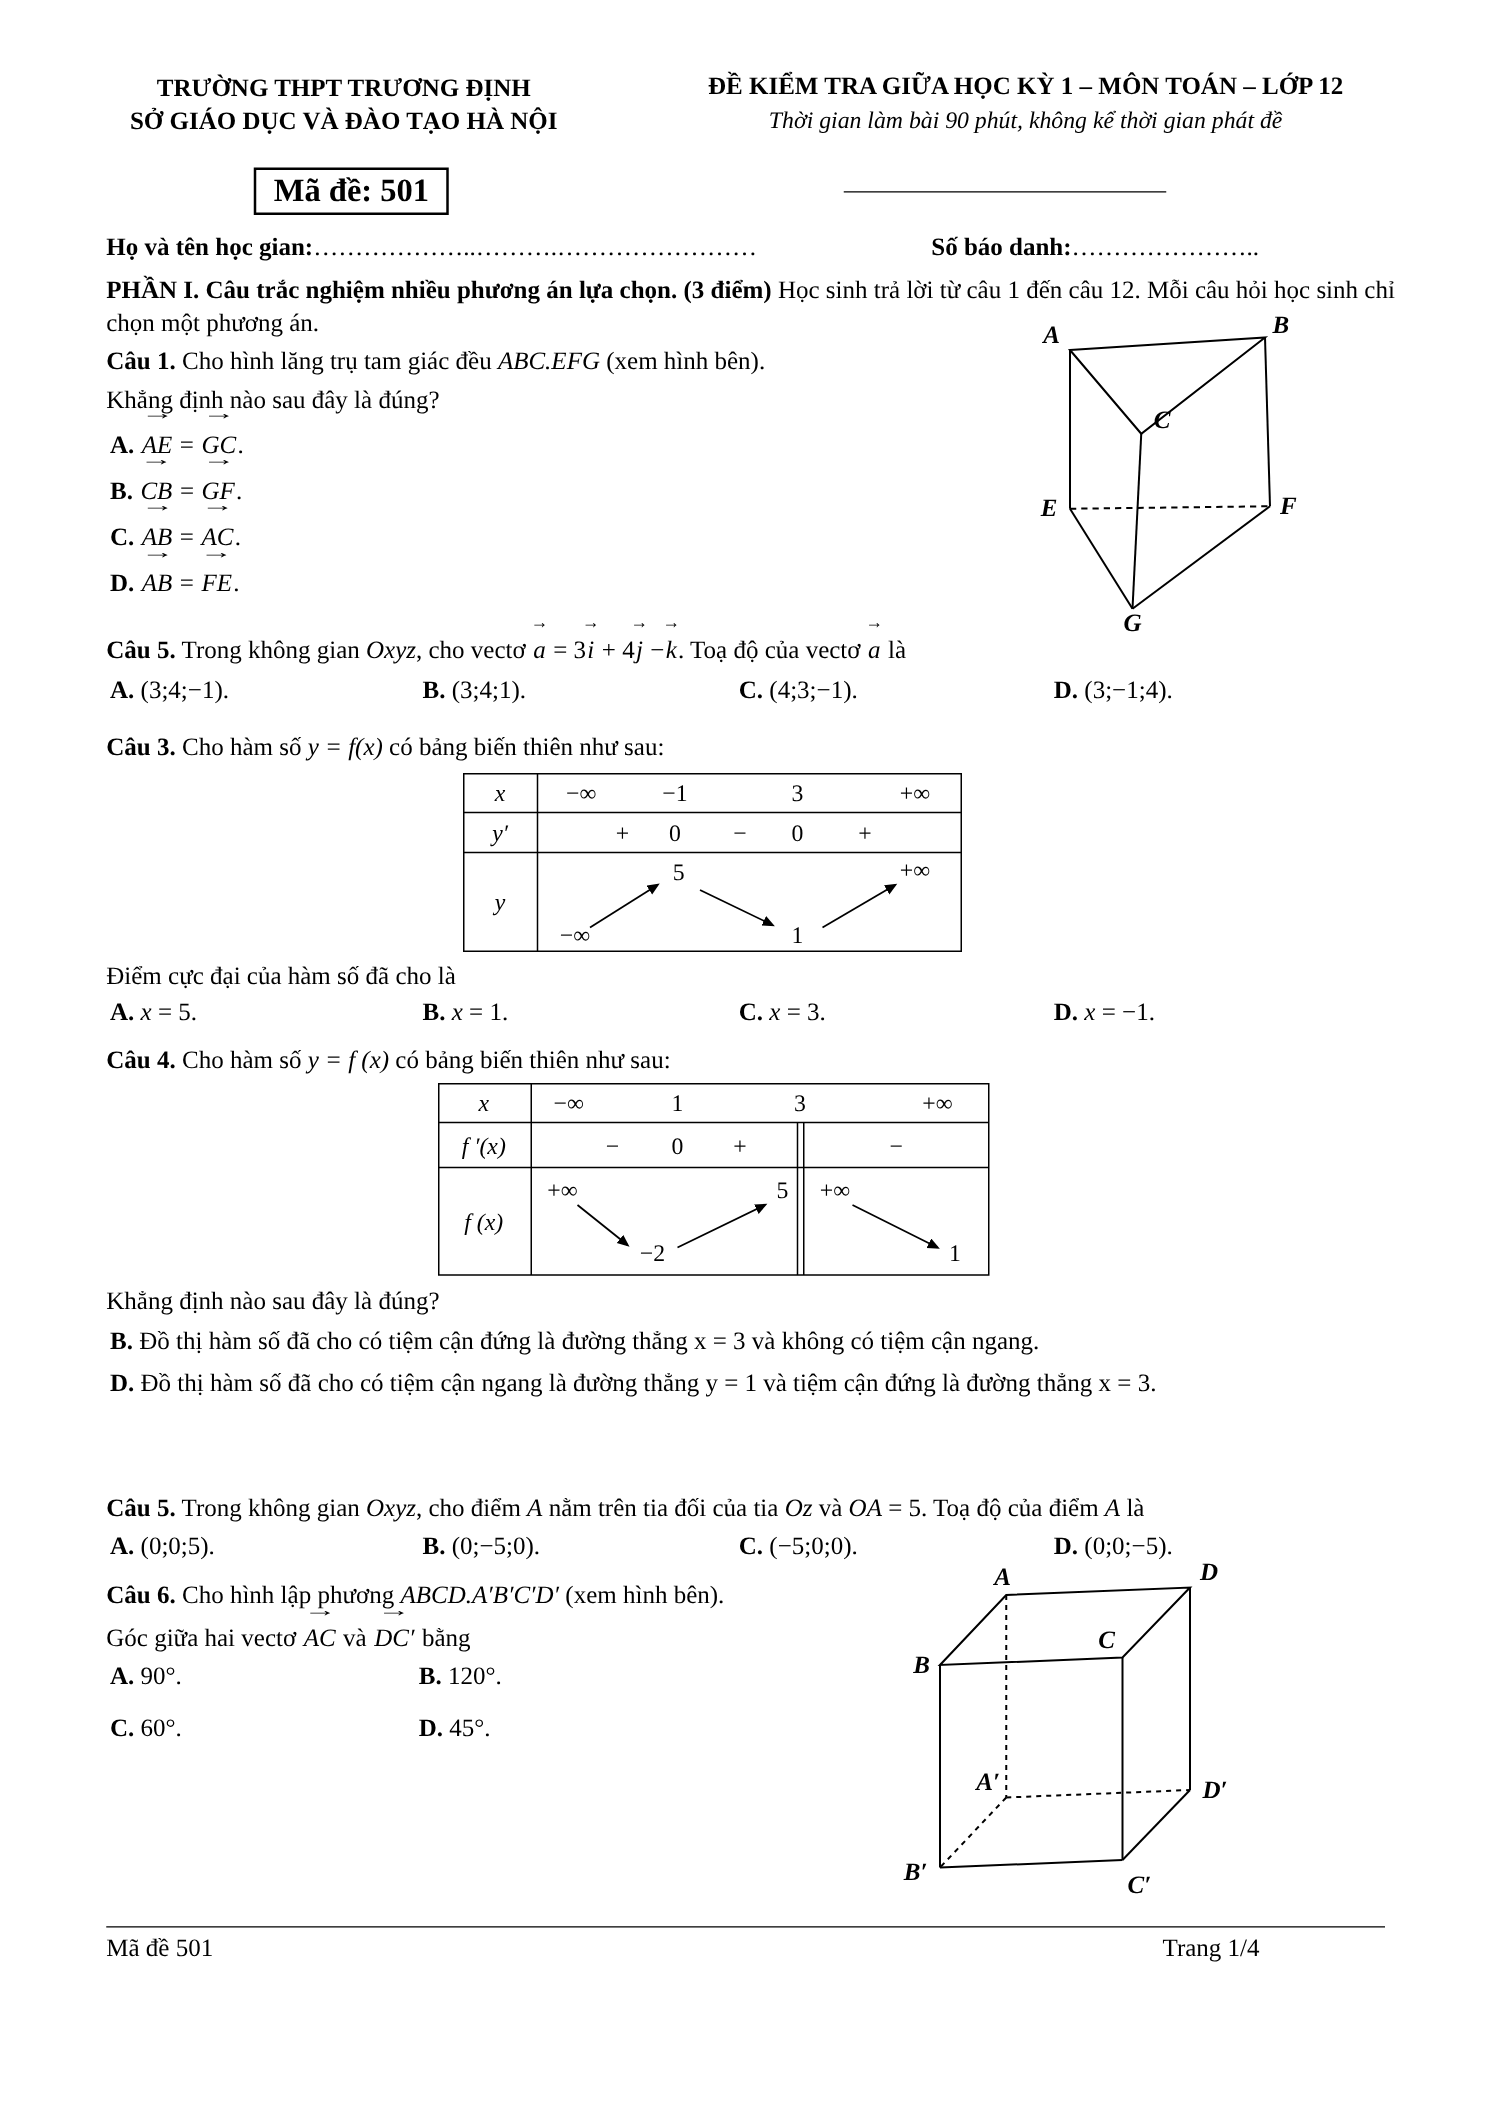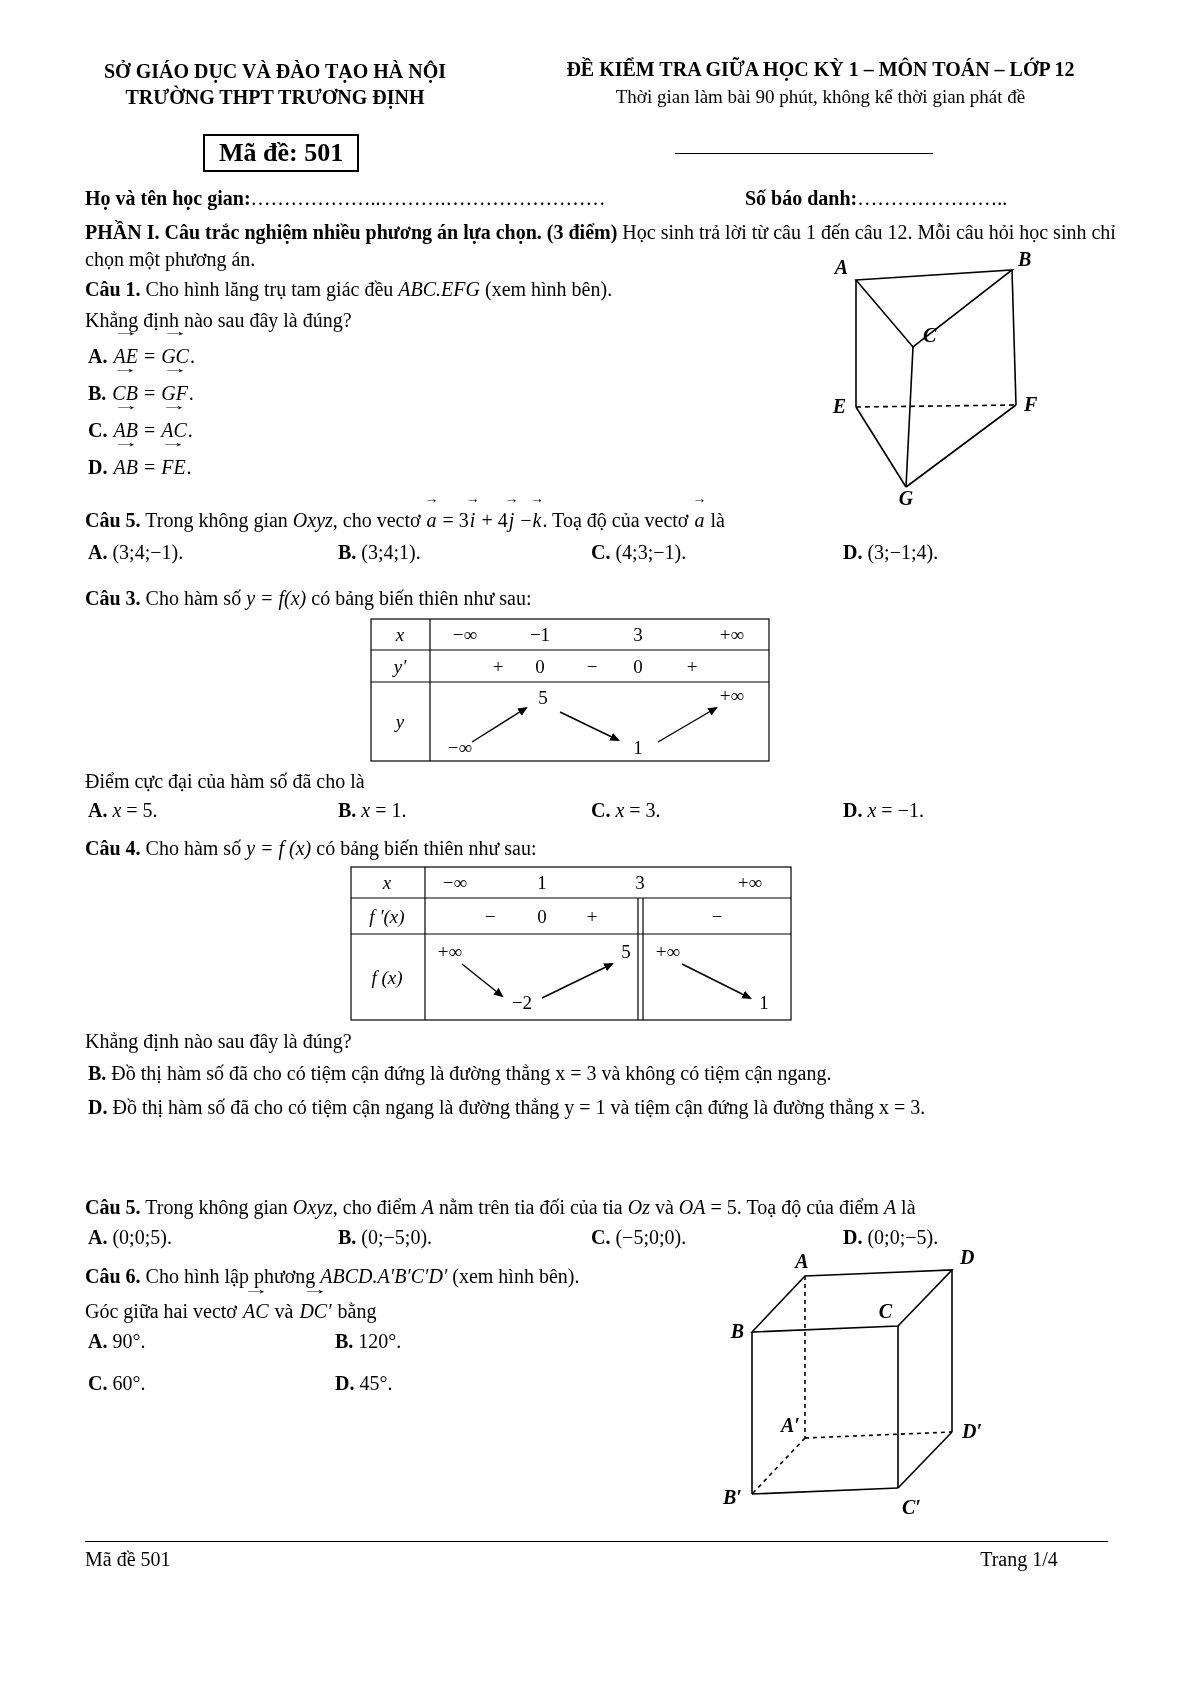--- a/index.html
+++ b/index.html
@@ -1,20 +1,20 @@
 <!DOCTYPE html>
 <html><head>
 <meta charset="utf-8">
 <style>
   html,body{margin:0;padding:0}
   body{position:relative;width:1192px;height:1685px;background:#ffffff;color:#000;
        font-family:"Liberation Serif",serif;font-size:20px}
   .abs{position:absolute}
   .b{font-weight:bold}
-  .i{}
+  .i{font-style:italic}
   .ctr{text-align:center}
   .q-line{line-height:30px}
   .code-box{border:2px solid #000;padding:2px 14px;font-weight:bold;display:inline-block;font-size:26px}
   .hdr-rule{border-top:1.5px solid #000;height:0}
   .vec{position:relative;display:inline-block;font-style:italic;padding:0 1px}
   .vec::after{content:"\2192";position:absolute;left:50%;top:-13px;transform:translateX(-50%);
               font-size:14px;font-style:normal;line-height:1}
   .vec.w::after{transform:translateX(-50%) scaleX(1.9)}
   .opt-row{display:flex}
   .c250{width:250px}.c253{width:253px}.c252{width:252px}
@@ -22,22 +22,22 @@
   .q4-opt{height:34px;line-height:34px}
   svg text{font-family:"Liberation Serif",serif;font-size:19px;fill:#000}
   svg .it{font-style:italic}
   svg g.fig-label text{font-style:italic;font-weight:bold;font-size:20px}
   .footer-rule{border-top:1.5px solid #000;height:0}
 </style>
 </head>
 <body>
 
 <div class="abs ctr" style="left:60px;top:58px;width:430px;line-height:26px">
+  <div class="b">TRƯỜNG THPT TRƯƠNG ĐỊNH</div>
   <div class="b">SỞ GIÁO DỤC VÀ ĐÀO TẠO HÀ NỘI</div>
-  <div class="b">TRƯỜNG THPT TRƯƠNG ĐỊNH</div>
 </div>
 
 <div class="abs ctr" style="left:528px;top:56px;width:585px;line-height:27px">
   <div class="b">ĐỀ KIỂM TRA GIỮA HỌC KỲ 1 – MÔN TOÁN – LỚP 12</div>
   <div class="i" style="font-size:19px">Thời gian làm bài 90 phút, không kể thời gian phát đề</div>
 </div>
 <div class="abs hdr-rule" style="left:675px;top:153px;width:258px"></div>
 
 <div class="abs code-box" style="left:203px;top:134px">
   <span>Mã đề: 501</span>
@@ -268,13 +268,13 @@
     <text x="172" y="76" text-anchor="end">C</text>
     <text x="80" y="190" text-anchor="end">A′</text>
     <text x="242" y="196">D′</text>
     <text x="22" y="262" text-anchor="end">B′</text>
     <text x="182" y="272">C′</text>
   </g>
 </svg>
 
 <div class="abs footer-rule" style="left:85px;top:1541px;width:1023px"></div>
 <div class="abs" style="left:85px;top:1548px">Mã đề 501</div>
-<div class="abs" style="left:930px;top:1548px;width:178px;text-align:center">Trang 1/4</div>
+<div class="abs" style="left:930px;top:1548px;width:178px;text-align:left">Trang 1/4</div>
 
 </body></html>

